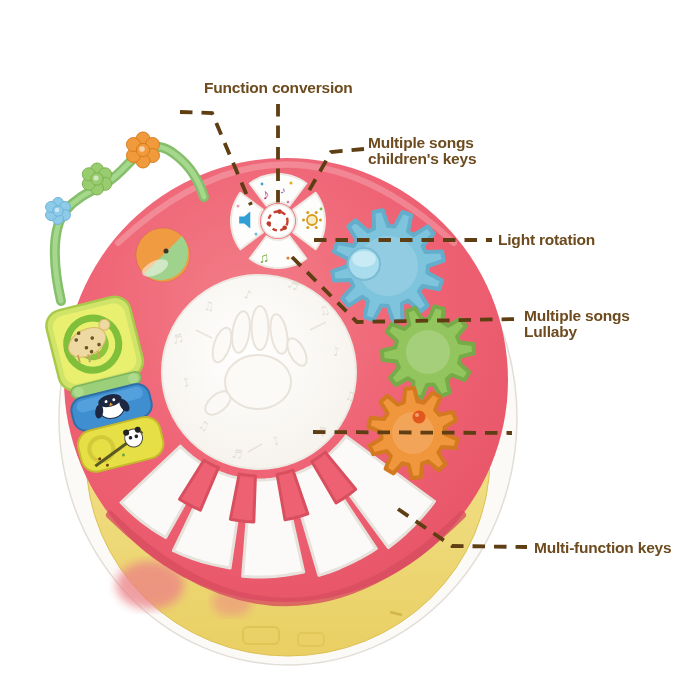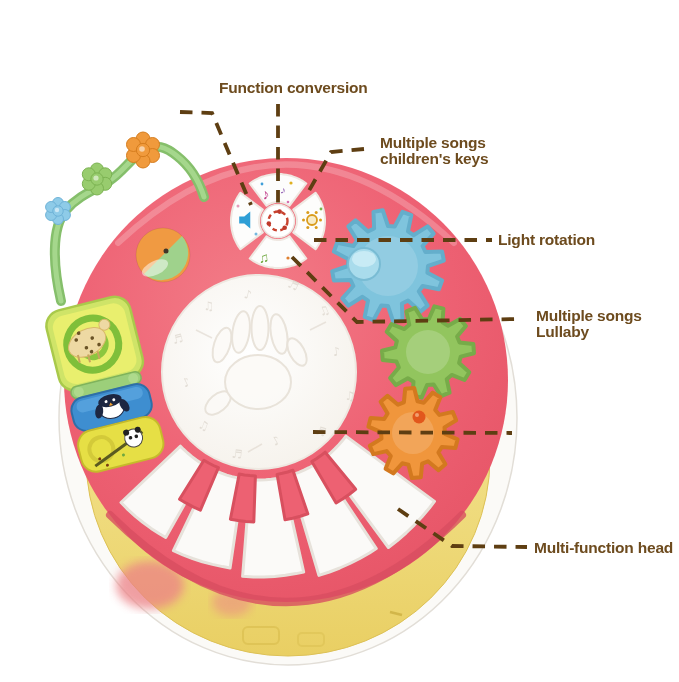--- a/index.html
+++ b/index.html
@@ -1,23 +1,23 @@
 <!DOCTYPE html>
 <html style="--c-label_text: #6d4b1e; --c-connector_line: #5e3e12; --c-body_pink: #ec5f70; --c-body_pink_dark: #d84e60; --c-drum_white: #fdfcfa; --c-base_yellow: #f3e48d; --c-shell_white: #fbfaf7; --c-gear_blue: #7fc4dd; --c-gear_green: #92c55e; --c-gear_orange: #f0963c; --c-wire_green: #85bf6b; --c-flower_orange: #f09a3c; --c-flower_blue: #8ecbe8; --c-flower_green: #98cc6e; --c-key_white: #fbfaf8; --c-key_pink: #ed6172;"><head>
 <meta charset="utf-8">
 <style>
   html,body{margin:0;padding:0;background:#fff;}
   #stage{position:relative;width:679px;height:682px;background:#fff;overflow:hidden;
          font-family:"Liberation Sans",sans-serif;}
   #toy-svg{position:absolute;left:0;top:0;}
   .lbl{position:absolute;font:700 15.5px/15.5px "Liberation Sans",sans-serif;
        color:var(--c-label_text,#6d4b1e);letter-spacing:-0.2px;white-space:nowrap;z-index:5;}
-  .lbl span{display:block;margin-left:12px;}
+  .lbl span{display:block;}
   #lbl-sound{left:45px;top:104px}
-  #lbl-function{left:219px;top:80px}
+  #lbl-function{left:204px;top:80px}
   #lbl-children{left:368px;top:135px}
   #lbl-light{left:498px;top:232px}
   #lbl-lullaby{left:524px;top:308px}
   #lbl-drum{left:517px;top:426px}
   #lbl-keys{left:534px;top:540px}
   .dash{fill:none;stroke:var(--c-connector_line,#5e3e12);stroke-width:3.8;stroke-dasharray:12.5 9;}
   .fnote{font:12px "DejaVu Sans",sans-serif;fill:#d6cfc5;opacity:.6;}
   .sector{fill:#fdfdfc;stroke:#efe8e2;stroke-width:2;stroke-linejoin:round;}
   .wkey{fill:var(--c-key_white,#fbfaf8);stroke:#e7e2db;stroke-width:3;stroke-linejoin:round;}
   .pkey{fill:var(--c-key_pink,#ed6172);stroke:#d8505f;stroke-width:3;stroke-linejoin:round;}
@@ -256,14 +256,14 @@
 <div class="lbl" id="lbl-function">Function conversion</div>
 <div class="lbl" id="lbl-children">
   <span>Multiple songs</span>
   <span>children's keys</span>
 </div>
 <div class="lbl" id="lbl-light">Light rotation</div>
 <div class="lbl" id="lbl-lullaby">
   <span>Multiple songs</span>
   <span>Lullaby</span>
 </div>
-<div class="lbl" id="lbl-keys">Multi-function head</div>
+<div class="lbl" id="lbl-keys">Multi-function keys</div>
 </div>
 
 </body></html>

